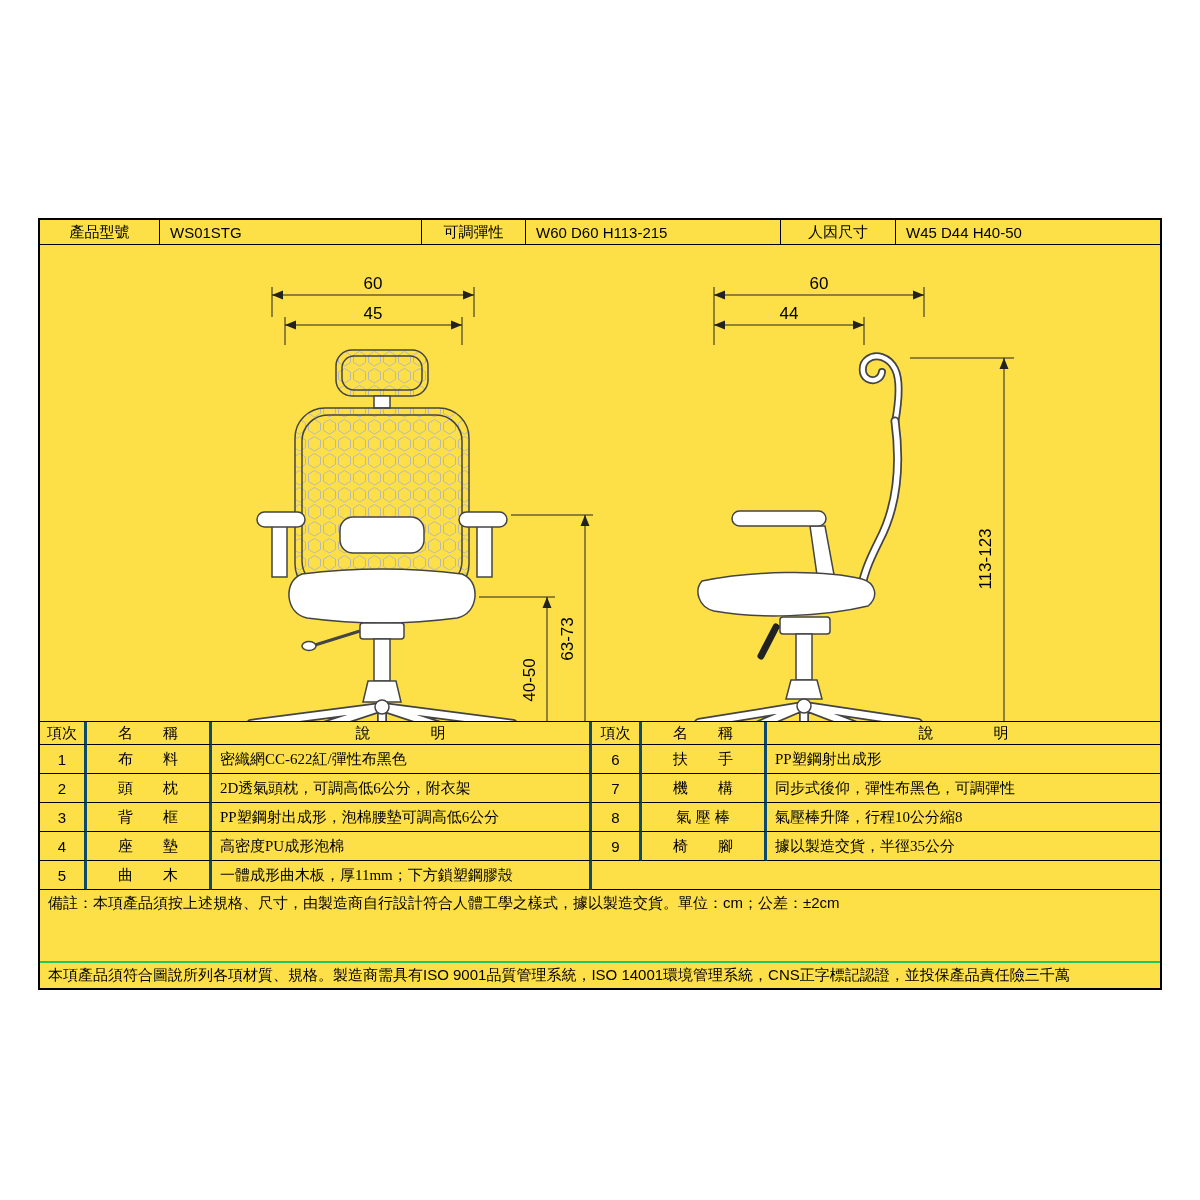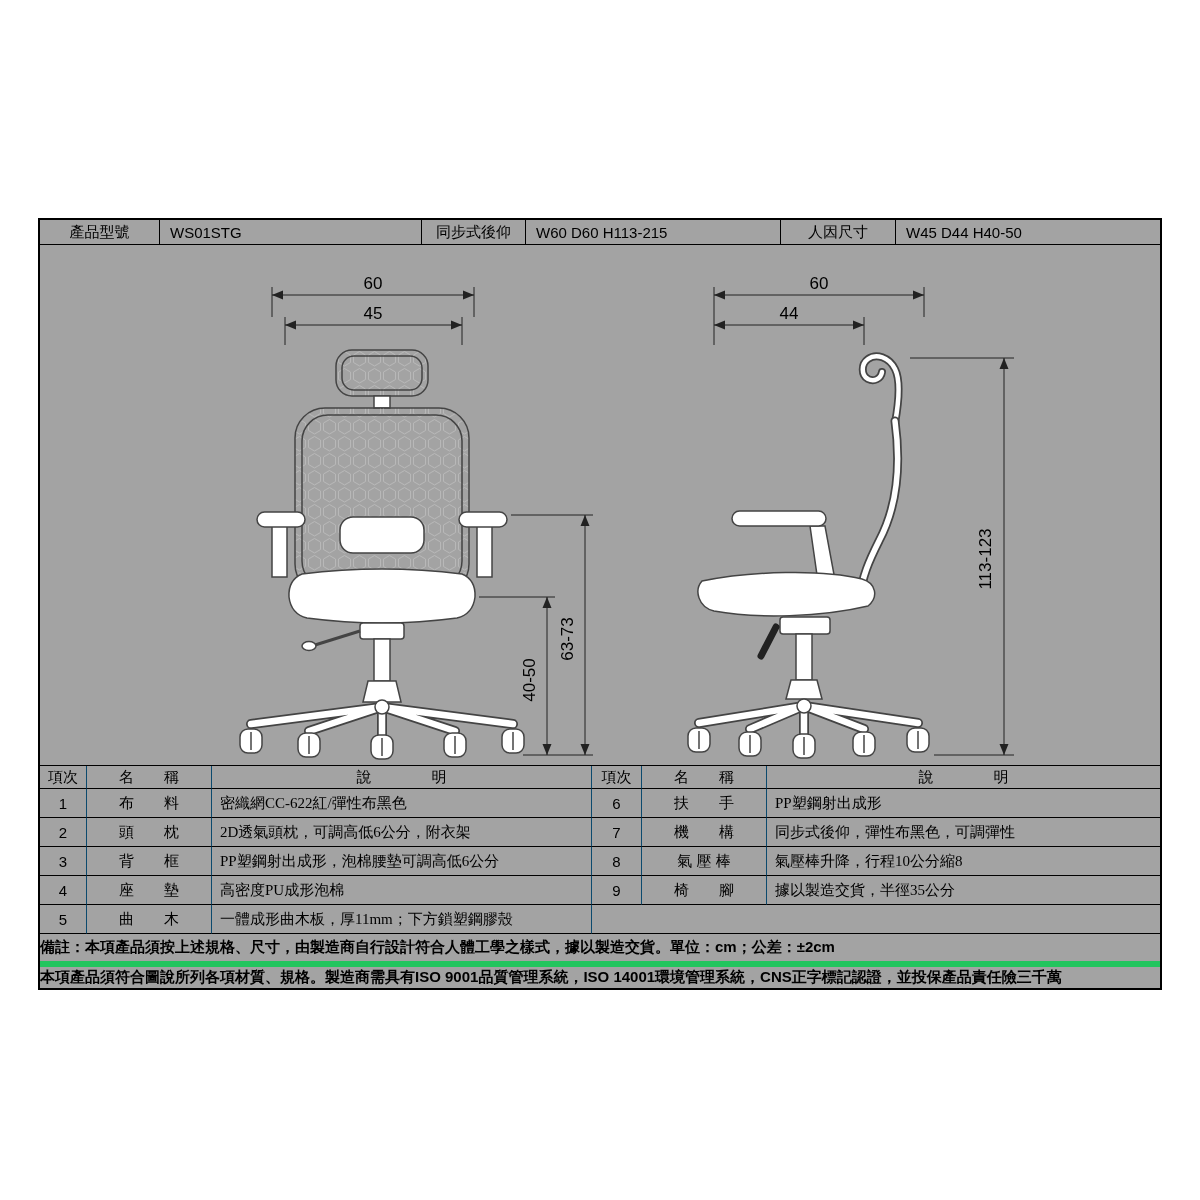--- a/index.html
+++ b/index.html
@@ -1,58 +1,58 @@
 <!DOCTYPE html>
 <html><head>
 <meta charset="utf-8">
 <style>
   * { box-sizing: border-box; margin: 0; padding: 0; }
   html,body { width: 1200px; height: 1200px; background: #fff; color: #000;
     font-family: "Liberation Sans", "DejaVu Sans", sans-serif; }
   .sheet { position: absolute; left: 38px; top: 218px; width: 1124px; height: 772px;
-    border: 2px solid #000; display: flex; flex-direction: column; background: #a3a3a3; }
+    border: 2px solid #000; display: flex; flex-direction: column; background: #fde047; }
 
   
   .hdr { display: grid; grid-template-columns: 120px 262px 104px 255px 115px 1fr;
     height: 25px; border-bottom: 1px solid #000; font-size: 15px; }
   .hdr .cell { border-right: 1px solid #000; display: flex; align-items: center;
     padding: 0 10px; white-space: nowrap; overflow: hidden; }
   .hdr .cell.lbl { justify-content: center; padding: 0 4px; }
   .hdr .cell.lastcol { border-right: none; }
 
   
   .draw { position: relative; flex: 1 1 auto; border-bottom: 1px solid #000; overflow: hidden; }
   .draw svg { position: absolute; }
   svg text { font-family: "Liberation Sans", "DejaVu Sans", sans-serif; }
 
   
   .spec { display: grid; grid-template-columns: 47px 125px 380px 50px 125px 1fr;
     grid-template-rows: 23px repeat(5, 29px); font-size: 15px; }
-  .spec .c { border-right: 1px solid #0c4a6e; border-bottom: 1px solid #000;
+  .spec .c { border-right: 3px solid #0c4a6e; border-bottom: 1px solid #000;
     display: flex; align-items: center; justify-content: center;
     white-space: nowrap; overflow: hidden; }
   .spec .c.desc { justify-content: flex-start; padding: 0 8px; font-family: Liberation Serif, serif; }
   .spec .c.lastcol { border-right: none; }
   .spec .c.span3 { grid-column: span 3; border-right: none; }
 
   
   .notes { font-size: 15px; }
-  .note { height: 27px; display: flex; align-items: center; padding: 0 0;
-    white-space: nowrap; overflow: hidden; font-weight: bold; }
-  .note + .note { border-top: 6px solid #22c55e; }
+  .note { height: 27px; display: flex; align-items: center; padding: 0 8px;
+    white-space: nowrap; overflow: hidden; }
+  .note + .note { border-top: 2px solid #22c55e; margin-top: 44px; }
 </style>
 </head>
 <body>
 
 <div class="sheet">
 
   <div class="hdr">
     <div class="cell lbl">產品型號</div>
     <div class="cell">WS01STG</div>
-    <div class="cell lbl">同步式後仰</div>
+    <div class="cell lbl">可調彈性</div>
     <div class="cell">W60 D60 H113-215</div>
     <div class="cell lbl">人因尺寸</div>
     <div class="cell lastcol">W45 D44 H40-50</div>
   </div>
 
   <div class="draw">
 
     <svg viewBox="0 0 380 500" width="380" height="500" style="left:177px;top:20px">
       <defs>
         <marker id="arrF" markerWidth="12" markerHeight="12" refX="11" refY="6" orient="auto-start-reverse" markerUnits="userSpaceOnUse">

